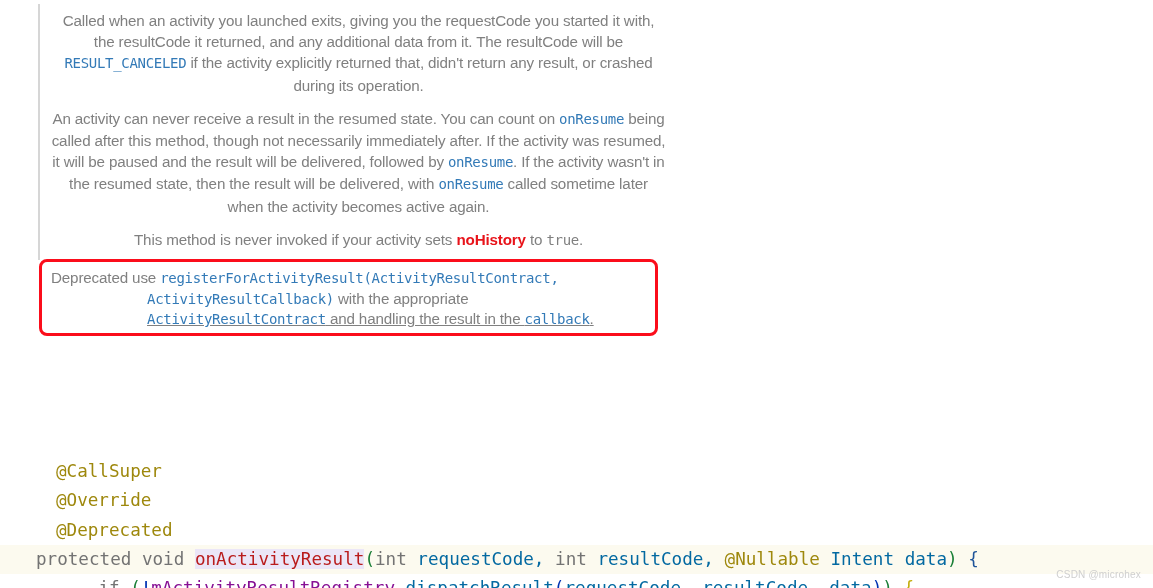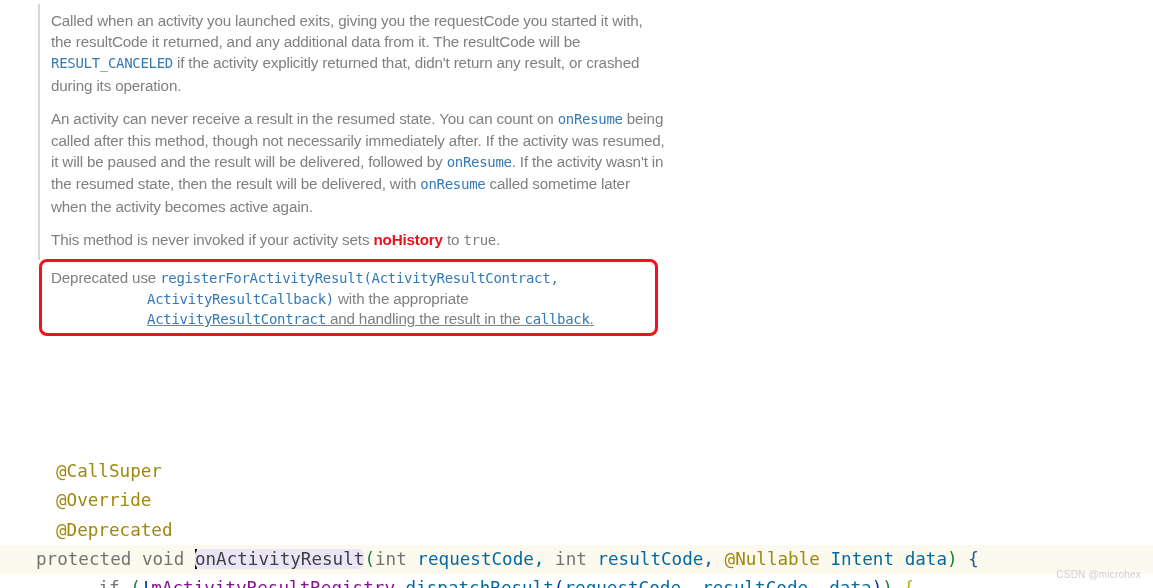--- a/index.html
+++ b/index.html
@@ -15,20 +15,21 @@
     font-family: "Liberation Sans", sans-serif;
   }
 
   
   #doc-panel {
     position: absolute;
     left: 0;
     top: 0;
     width: 1153px;
     padding-top: 10px;
+    text-align: center;
   }
   .doc-quote-bar {
     position: absolute;
     left: 38px;
     top: 4px;
     width: 2px;
     height: 256px;
     background: #d6d6d6;
   }
   .doc-para {
@@ -106,21 +107,21 @@
   }
   .code-line.current {
     background: #fcfaef;
     width: 1153px;
     padding-left: 36px;
   }
 
   
   .t-anno   { color: #9e880d; }
   .t-kw     { color: #737373; }
-  .t-method-hl { color: #404040; background: #ebe6f7; border-radius: 6px; }
+  .t-method-hl { color: #b91c1c; background: #ebe6f7; }
   .t-field  { color: #871094; }
   .t-punct-green { color: #1a7f37; }
   .t-punct-blue  { color: #0033b3; }
   .t-brace-y { color: #c4ad0c; }
   .t-brace-b { color: #1f5499; }
   .t-plain  { color: #0369a1; }
 
   .caret {
     display: inline-block;
     width: 2px;

